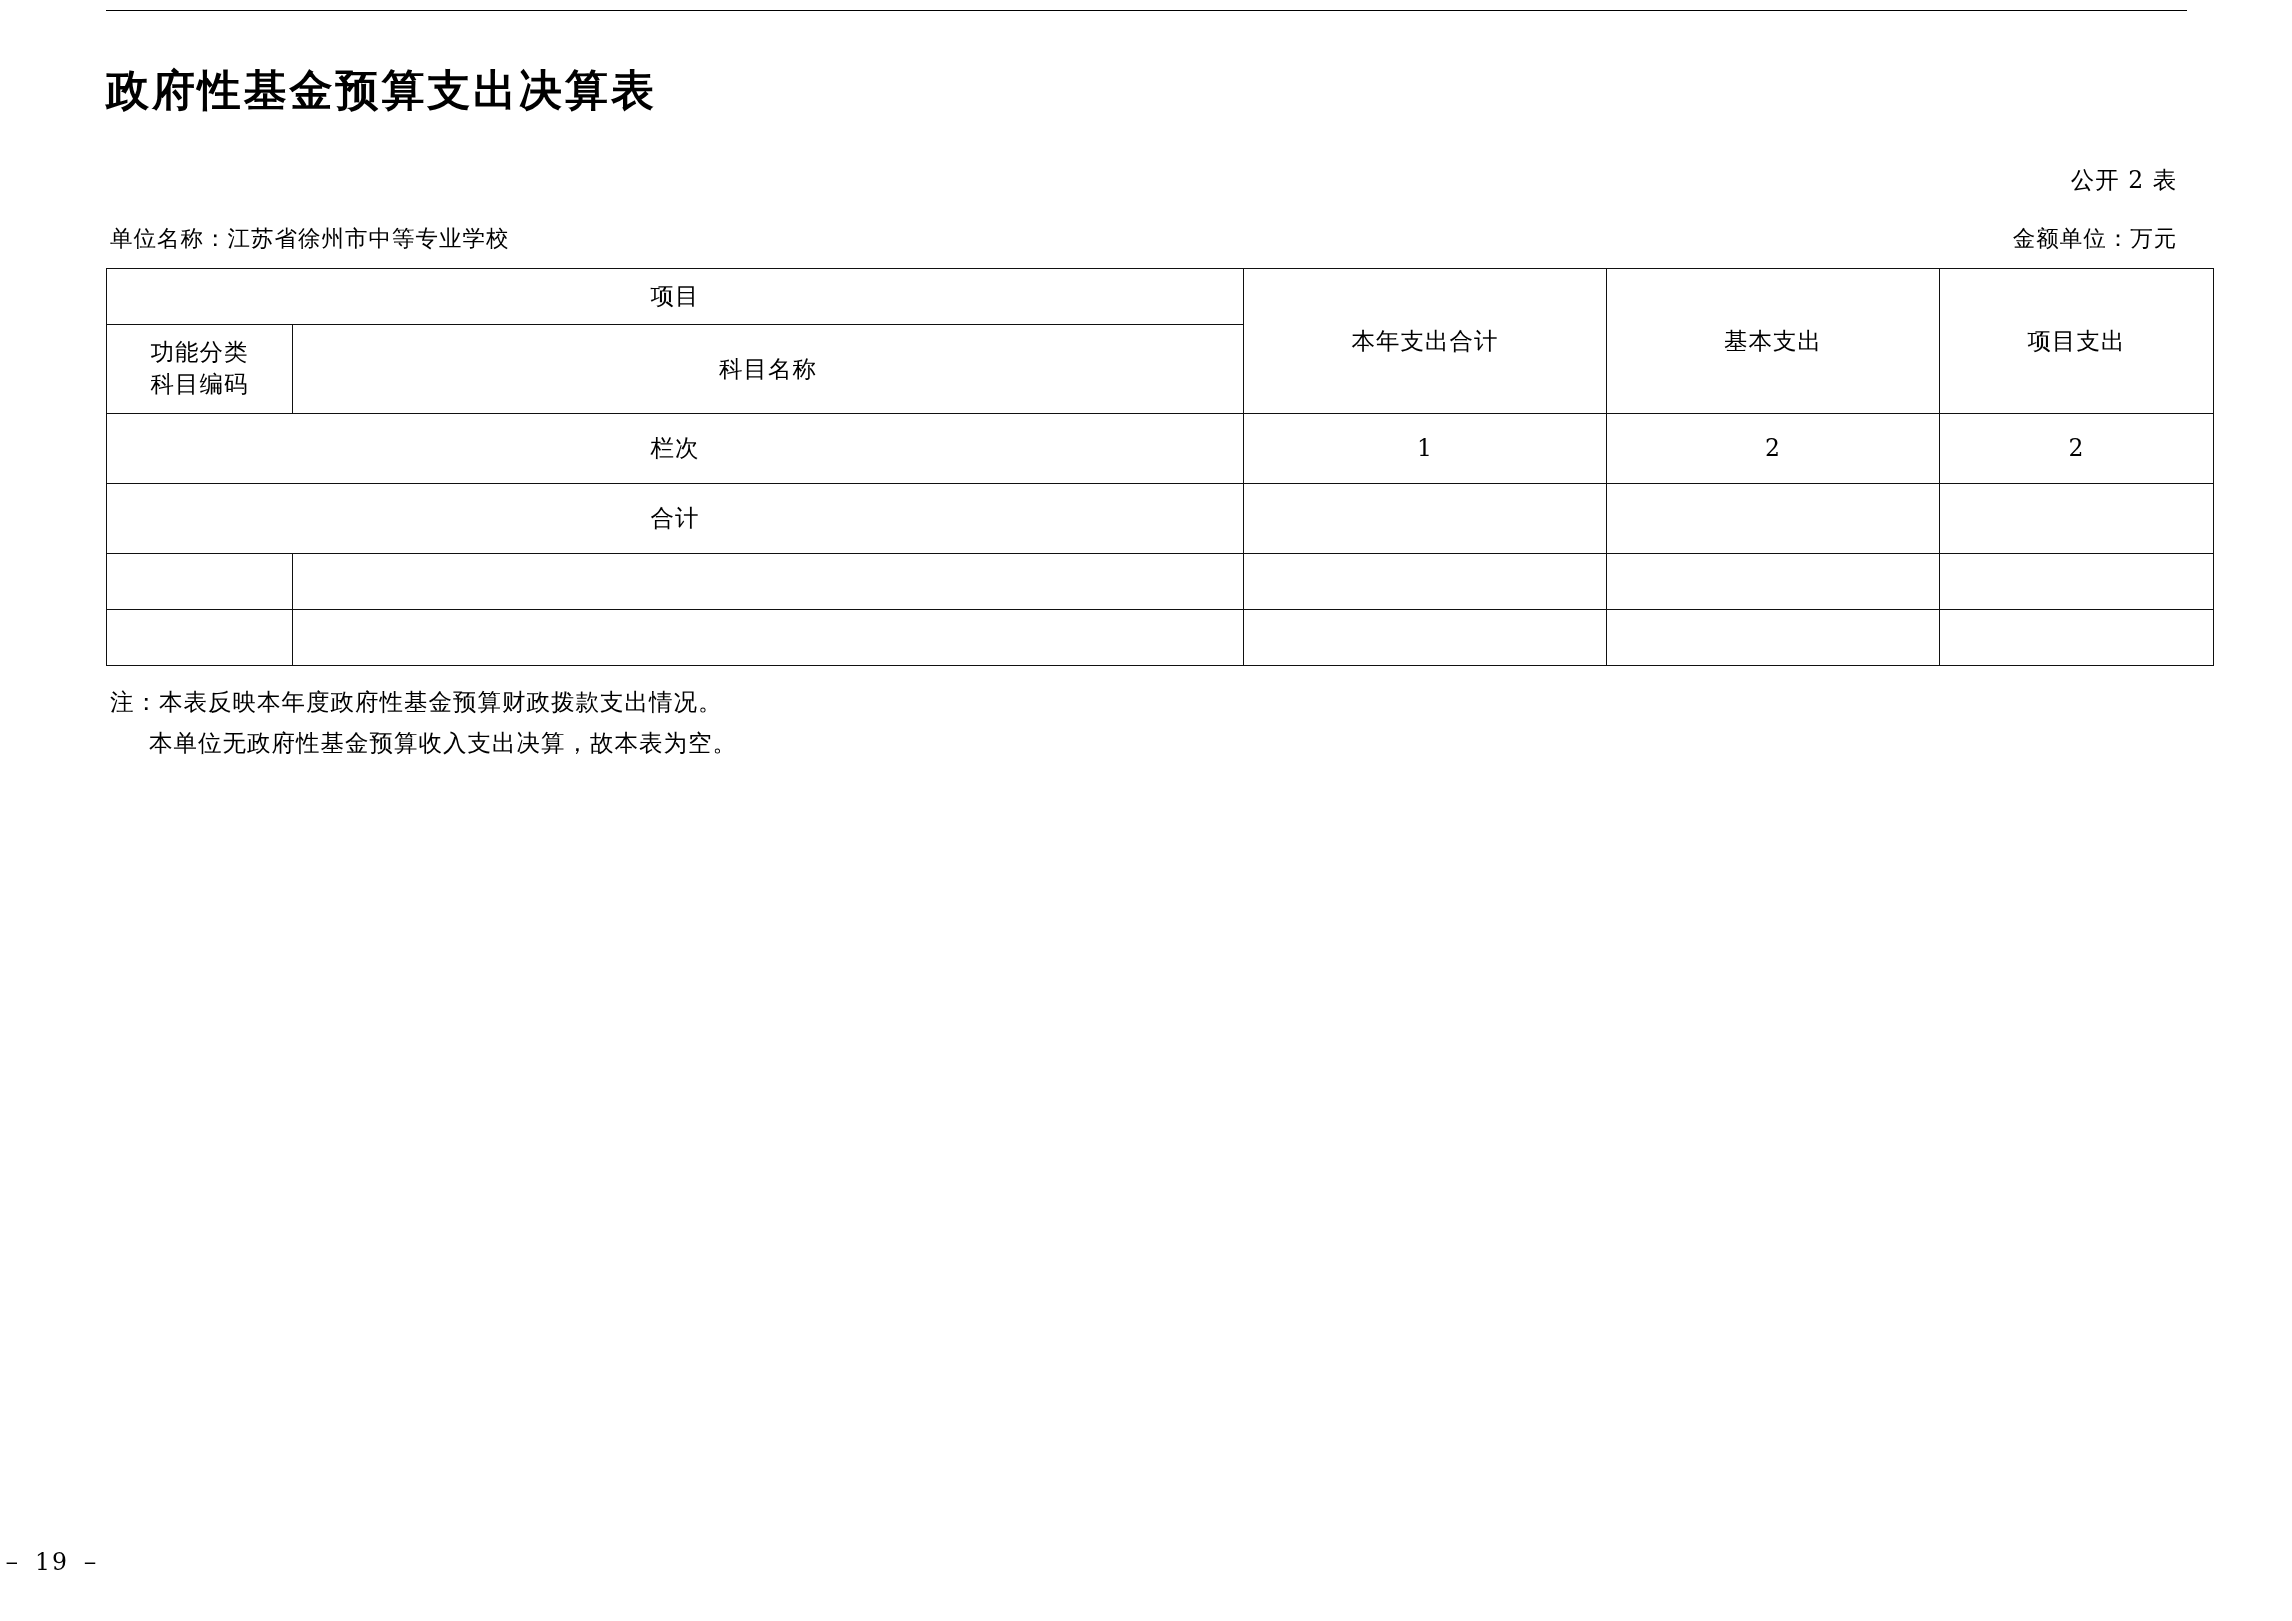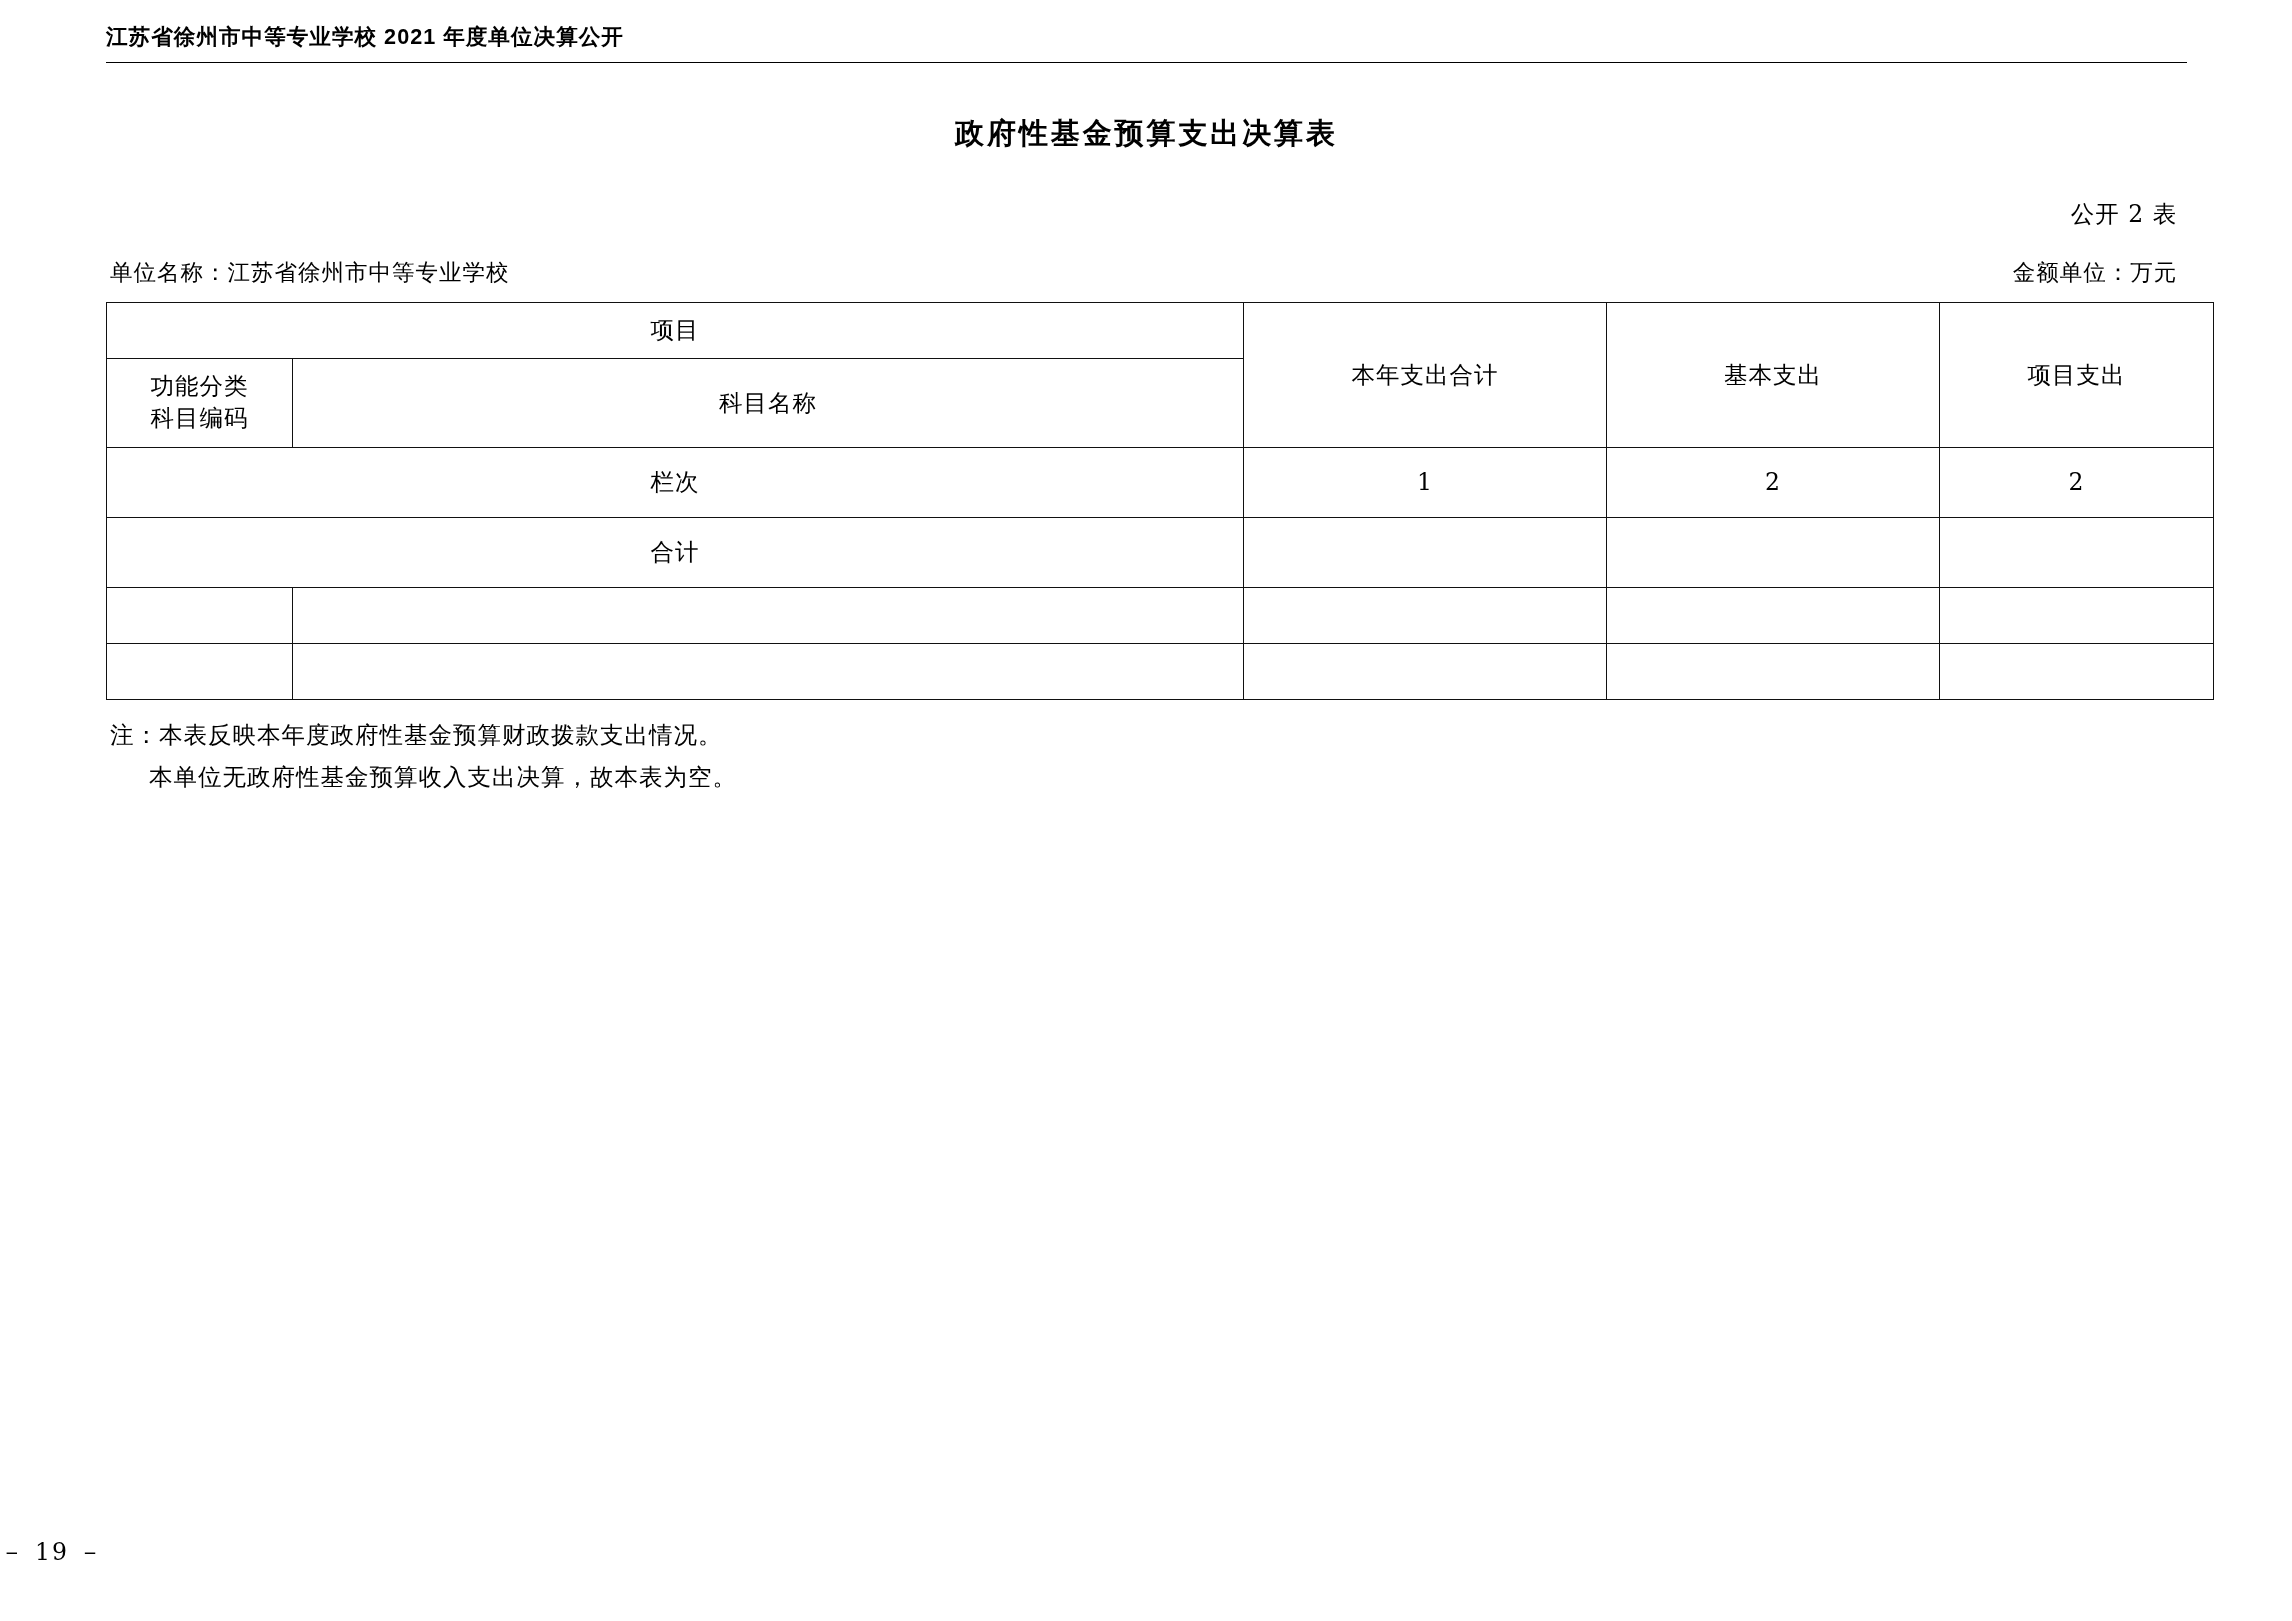--- a/index.html
+++ b/index.html
@@ -32,22 +32,21 @@
     color: #000;
     line-height: 1.4;
   }
   .header-rule {
     margin-top: 9.8px;
     border-bottom: 1.5px solid #000;
     width: 100%;
   }
   
   .doc-title {
-    text-align: center;
-    font-size: 29px;
+    font-size: 43px;
     font-weight: bold;
     letter-spacing: 2.9px;
     margin-top: 51px;
     font-family: "DejaVu Serif", "Liberation Serif", serif;
   }
   .sheet-no {
     text-align: right;
     font-size: 23.5px;
     margin-top: 44px;
     padding-right: 9.8px;
@@ -112,21 +111,20 @@
     width: 100%;
     font-size: 23.5px;
     letter-spacing: 2px;
   }
 </style>
 </head>
 <body>
 
 <div class="page">
 
-  <div class="running-header">江苏省徐州市中等专业学校 2021 年度单位决算公开</div>
   <div class="header-rule"></div>
 
   <div class="doc-title">政府性基金预算支出决算表</div>
 
   <div class="sheet-no">公开 2 表</div>
 
   <div class="meta-row">
     <div class="meta-left">单位名称：江苏省徐州市中等专业学校</div>
     <div class="meta-right">金额单位：万元</div>
   </div>

